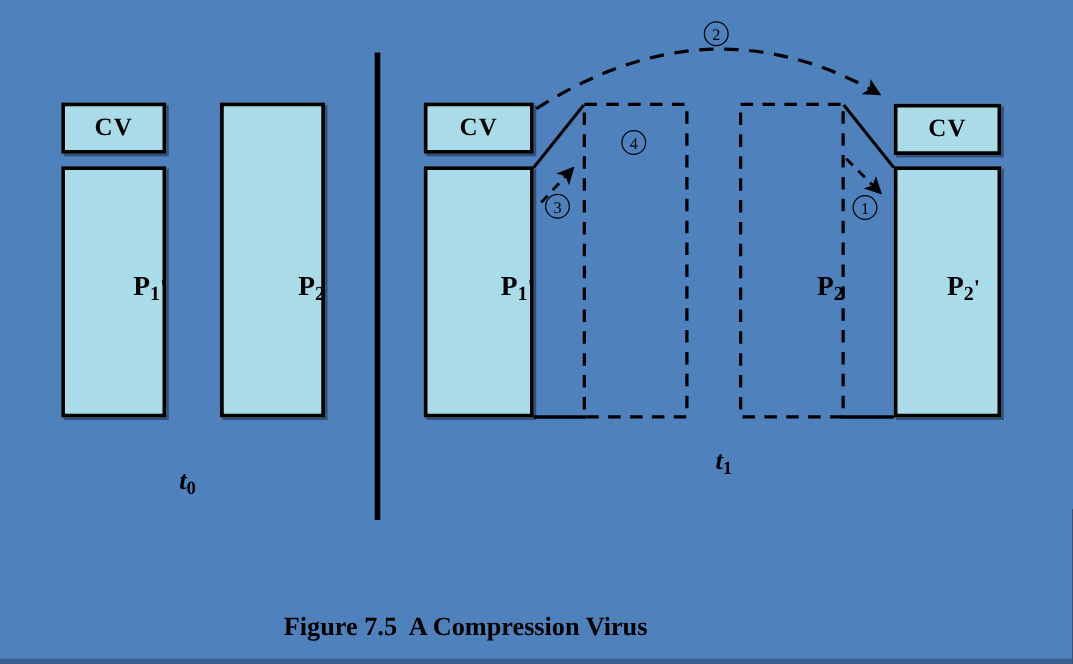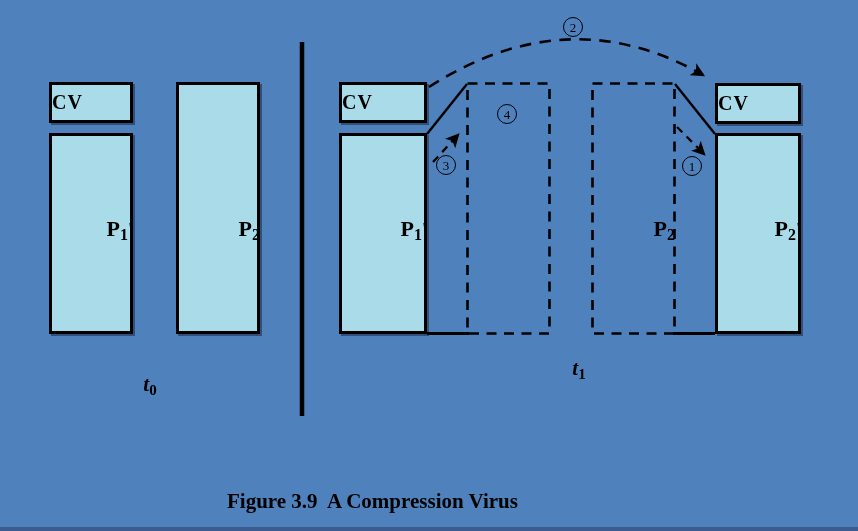--- a/index.html
+++ b/index.html
@@ -15,21 +15,21 @@
     font-family:"Liberation Serif","DejaVu Serif",serif;
     color:var(--ink);
   }
   .box{
     position:absolute;box-sizing:border-box;
     background:var(--fill);
     border:3px solid var(--ink);
     box-shadow:2px 2px 0 rgba(10,20,40,.45);
     z-index:1;
   }
-  .cv-box{display:flex;align-items:center;justify-content:flex-start;}
+  .cv-box{display:flex;align-items:center;justify-content:center;}
   .cv-text{font-weight:bold;font-size:20px;letter-spacing:1px;}
   .prog-label{
     position:absolute;z-index:3;height:32px;line-height:32px;
     text-align:right;font-weight:bold;font-size:22px;
   }
   .prog-label .sub{font-size:16px;position:relative;top:4px;}
   .prog-label .prime{font-size:18px;}
   .overlay{position:absolute;left:0;top:0;z-index:2;}
   .step-circle{
     position:absolute;z-index:3;box-sizing:border-box;
@@ -100,21 +100,21 @@
   </div>
   <div class="prog-label" style="left:176px;top:213px;width:84px;">
     <span class="base">P</span><span class="sub">2</span><span class="prime"></span>
   </div>
   <div class="prog-label" style="left:339px;top:213px;width:88px;">
     <span class="base">P</span><span class="sub">1</span><span class="prime">'</span>
   </div>
   <div class="prog-label" style="left:592px;top:213px;width:83px;">
     <span class="base">P</span><span class="sub">2</span><span class="prime"></span>
   </div>
-  <div class="prog-label" style="left:715px;top:213px;width:86px;">
+  <div class="prog-label" style="left:698px;top:213px;width:86px;">
     <span class="base">P</span><span class="sub">2</span><span class="prime">'</span>
   </div>
 
   <div class="step-circle" style="left:563px;top:17px;">
     <span>2</span>
   </div>
   <div class="step-circle" style="left:497px;top:104px;">
     <span>4</span>
   </div>
   <div class="step-circle" style="left:436px;top:155px;">
@@ -124,16 +124,16 @@
     <span>1</span>
   </div>
 
   <div class="time-label" style="left:128px;top:372px;">
     <span class="base">t</span><span class="sub">0</span>
   </div>
   <div class="time-label" style="left:557px;top:356px;">
     <span class="base">t</span><span class="sub">1</span>
   </div>
 
-  <div class="caption">Figure 3.9  A Compression Virus</div>
+  <div class="caption">Figure 7.5  A Compression Virus</div>
 
   <div class="bottom-strip"></div>
 </div>
 
 </body></html>

